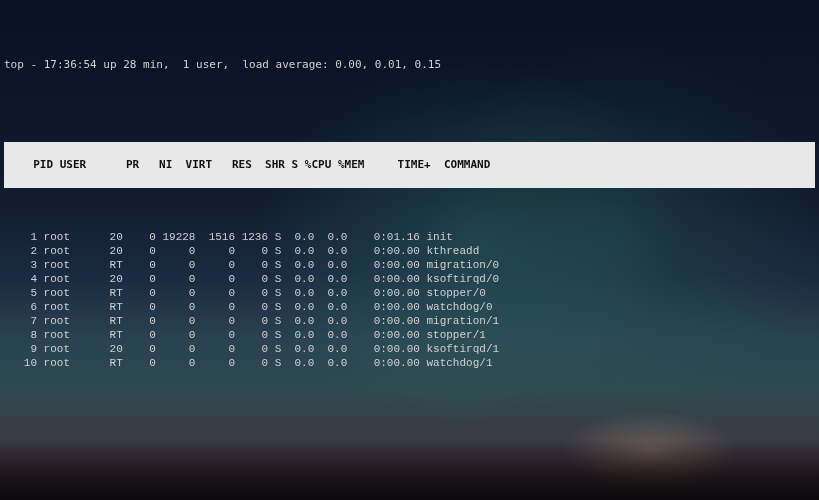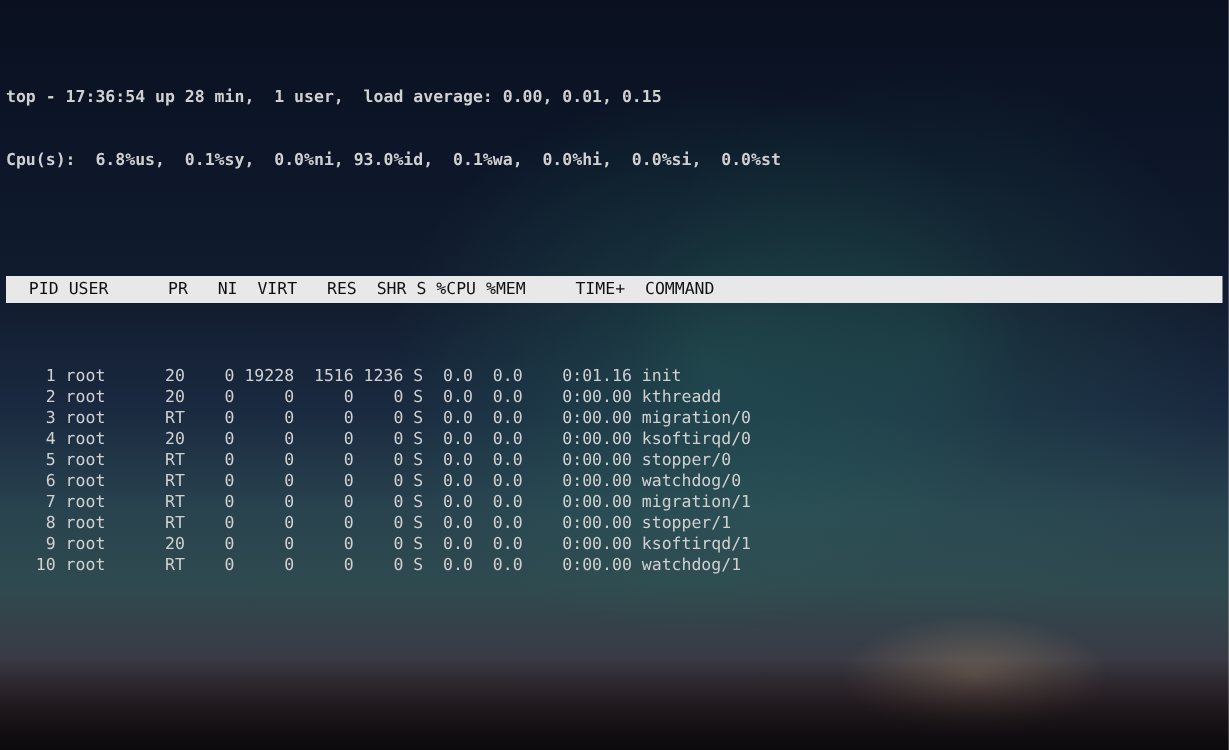--- a/index.html
+++ b/index.html
@@ -48,41 +48,40 @@
     background: radial-gradient(ellipse at center, rgba(240,200,140,0.25) 0%, rgba(0,0,0,0) 70%);
     pointer-events: none;
   }
 
   .term {
     position: relative;
     padding: 2px 4px 0 4px;
     white-space: pre;
     z-index: 2;
   }
-  .summary div { height: 14px; font-weight: bold; }
+  .summary div { height: 14px; }
   .header-row {
     background: #e8e8e8;
     color: #101010;
-    font-weight: normal;
+    font-weight: bold;
     height: 14px;
-    padding: 2px;
+    padding: 16px;
   }
   .rows { }
-  .rows div { height: 14px; }
+  .rows div { height: 14px; font-family: Liberation Mono, monospace; }
 </style>
 </head>
 <body>
 
 <div class="aurora1"></div>
 <div class="aurora2"></div>
 <div class="glow"></div>
 <div class="horizon"></div>
 
 <div class="term">
   <div class="summary">
     <div>top - 17:36:54 up 28 min,  1 user,  load average: 0.00, 0.01, 0.15</div>
-    <div>Cpu(s):  6.8%us,  0.1%sy,  0.0%ni, 93.0%id,  0.1%wa,  0.0%hi,  0.0%si,  0.0%st</div>
   </div>
 
   <div class="header-row"><span>  PID</span> <span>USER    </span> <span> PR</span> <span>  NI</span> <span> VIRT</span> <span>  RES</span> <span> SHR</span> <span>S</span> <span>%CPU</span> <span>%MEM</span> <span>    TIME+ </span> <span>COMMAND</span></div>
 
   <div class="rows" id="process-rows"><div>    1 root      20    0 19228  1516 1236 S  0.0  0.0    0:01.16 init</div><div>    2 root      20    0     0     0    0 S  0.0  0.0    0:00.00 kthreadd</div><div>    3 root      RT    0     0     0    0 S  0.0  0.0    0:00.00 migration/0</div><div>    4 root      20    0     0     0    0 S  0.0  0.0    0:00.00 ksoftirqd/0</div><div>    5 root      RT    0     0     0    0 S  0.0  0.0    0:00.00 stopper/0</div><div>    6 root      RT    0     0     0    0 S  0.0  0.0    0:00.00 watchdog/0</div><div>    7 root      RT    0     0     0    0 S  0.0  0.0    0:00.00 migration/1</div><div>    8 root      RT    0     0     0    0 S  0.0  0.0    0:00.00 stopper/1</div><div>    9 root      20    0     0     0    0 S  0.0  0.0    0:00.00 ksoftirqd/1</div><div>   10 root      RT    0     0     0    0 S  0.0  0.0    0:00.00 watchdog/1</div></div>
 </div>
 
 </body></html>

